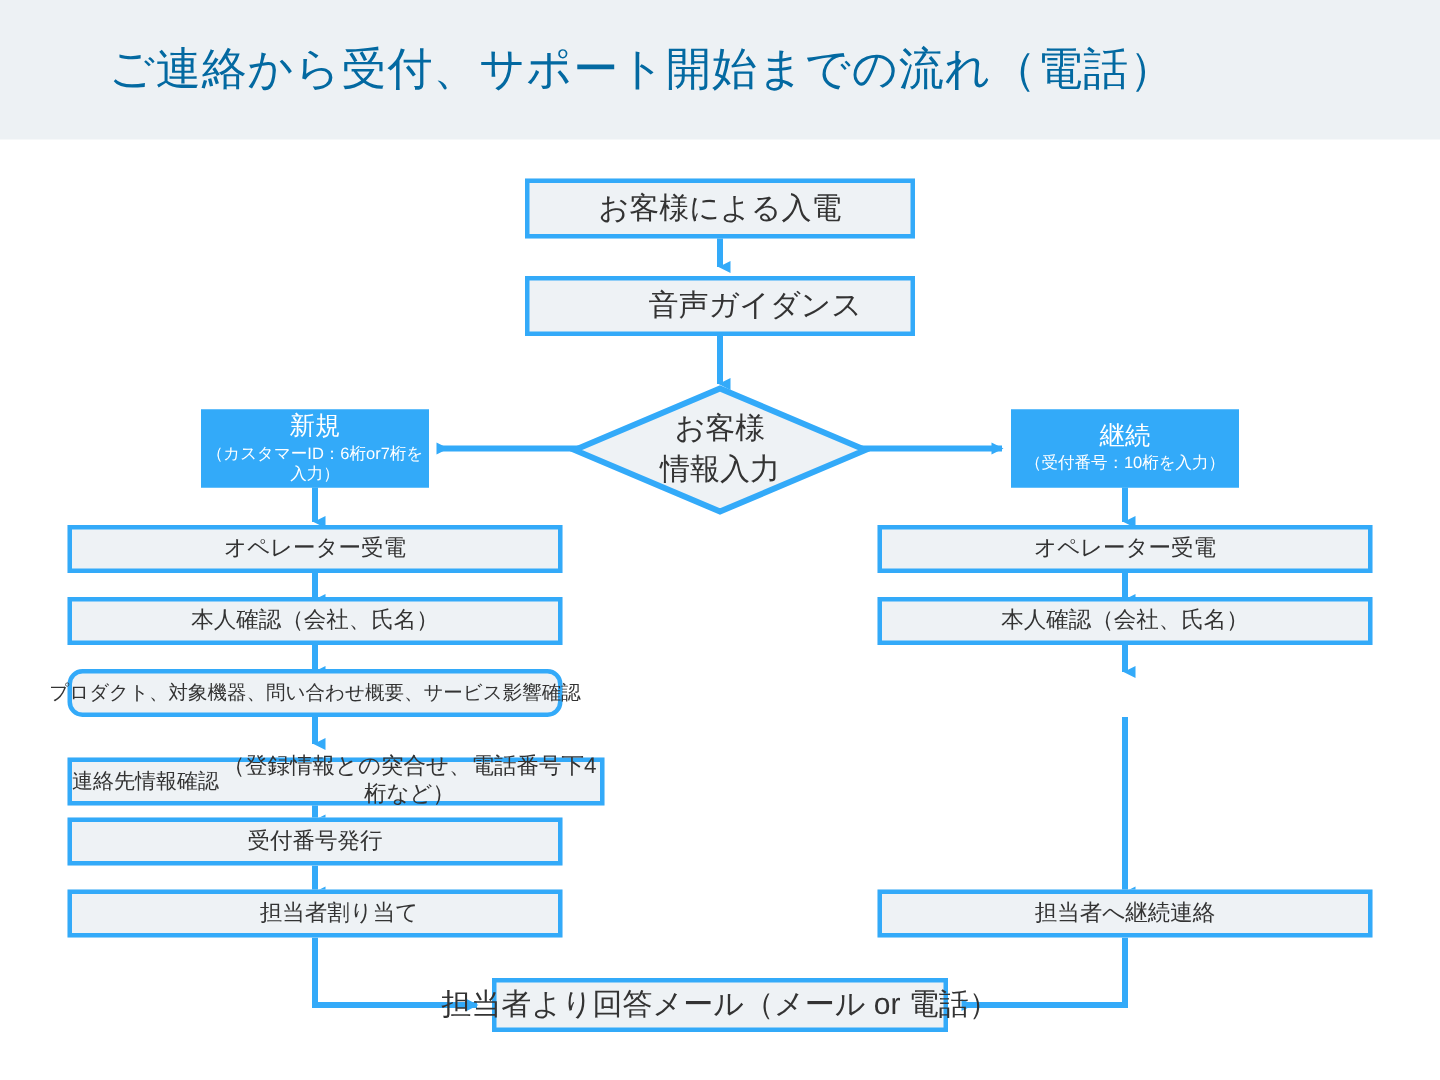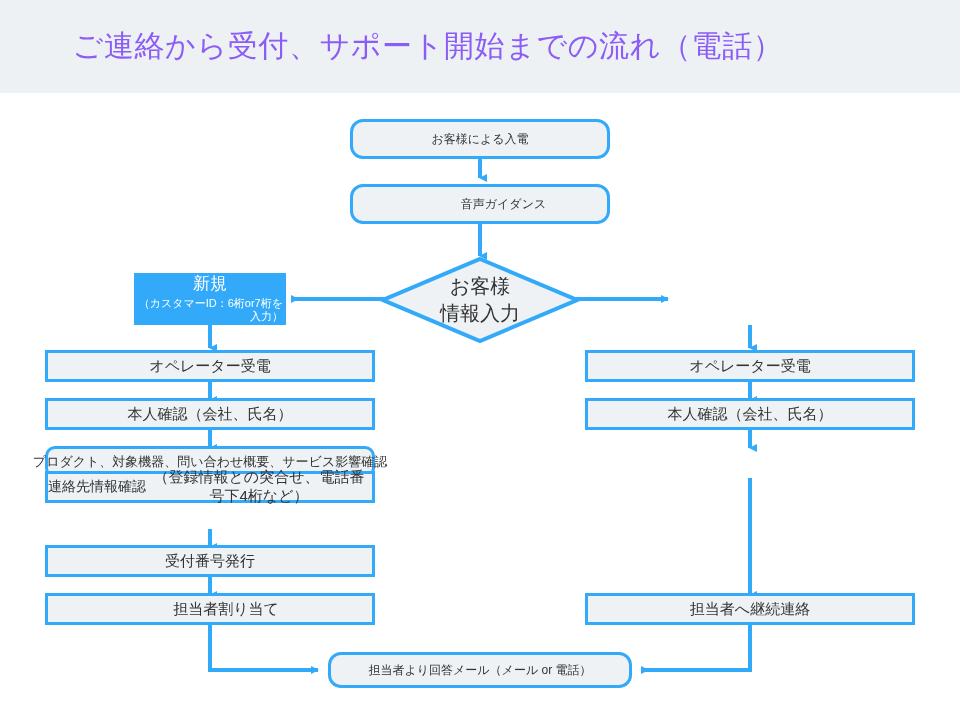--- a/index.html
+++ b/index.html
@@ -14,47 +14,47 @@
   #canvas{position:relative;width:960px;height:720px;}
 
   
   .header-band{
     position:absolute;left:0;top:0;width:960px;height:93px;
     background:#edf1f4;
   }
   .header-title{
     position:absolute;left:0;top:0;width:856px;height:93px;
     display:flex;align-items:center;justify-content:center;
-    font-size:30px;color:#8b5cf6;letter-spacing:.02em;
+    font-size:30px;color:#0369a1;letter-spacing:.02em;
     white-space:nowrap;
   }
 
   
   #links{position:absolute;left:0;top:0;width:960px;height:720px;}
 
   
   .node{
     position:absolute;box-sizing:border-box;
     display:flex;align-items:center;justify-content:center;
     text-align:center;
     background:#eef2f5;
     border:3px solid #33aaf9;
     color:#333333;
     line-height:1.25;
   }
   .node .lbl{white-space:nowrap;}
-  .fs16{font-size:12px;border-radius:13px;}
+  .fs16{font-size:20px;}
   .fs15{font-size:15px;}
   .fs14{font-size:14px;}
   .fs13{font-size:13px;border-radius:10px;}
   .small-note{font-size:15px;}
 
   .node.solid{
     background:#33aaf9;border-color:#33aaf9;color:#ffffff;
-    flex-direction:column;justify-content:center;text-align:right;
+    flex-direction:column;justify-content:center;
   }
   .node.solid .title{font-size:17px;line-height:1.1;}
   .node.solid .sub{font-size:11px;line-height:1.2;margin-top:3px;}
 
   
   .diamond{
     position:absolute;
     display:flex;align-items:center;justify-content:center;
     text-align:center;
   }
@@ -129,34 +129,38 @@
       <div>お客様</div>
       <div>情報入力</div>
     </div>
   </div>
 
   <div class="node solid" style="left:134px;top:273px;width:152px;height:52px;">
     <span class="title">新規</span>
     <span class="sub">（カスタマーID：6桁or7桁を入力）</span>
   </div>
 
+  <div class="node solid" style="left:674px;top:273px;width:152px;height:52px;">
+    <span class="title">継続</span>
+    <span class="sub">（受付番号：10桁を入力）</span>
+  </div>
 
   <div class="node fs15" style="left:45px;top:350px;width:330px;height:32px;">
     <span class="lbl">オペレーター受電</span>
   </div>
 
   <div class="node fs15" style="left:45px;top:398px;width:330px;height:32px;">
     <span class="lbl">本人確認（会社、氏名）</span>
   </div>
 
   <div class="node fs13" style="left:45px;top:446px;width:330px;height:32px;">
     <span class="lbl">プロダクト、対象機器、問い合わせ概要、サービス影響確認</span>
   </div>
 
-  <div class="node fs14" style="left:45px;top:471px;width:330px;height:32px;">
+  <div class="node fs14" style="left:45px;top:505px;width:358px;height:32px;">
     <span class="lbl">連絡先情報確認</span>
       <span class="small-note">（登録情報との突合せ、電話番号下4桁など）</span>
   </div>
 
   <div class="node fs15" style="left:45px;top:545px;width:330px;height:32px;">
     <span class="lbl">受付番号発行</span>
   </div>
 
   <div class="node fs15" style="left:45px;top:593px;width:330px;height:32px;padding-left:32px;">
     <span class="lbl">担当者割り当て</span>

